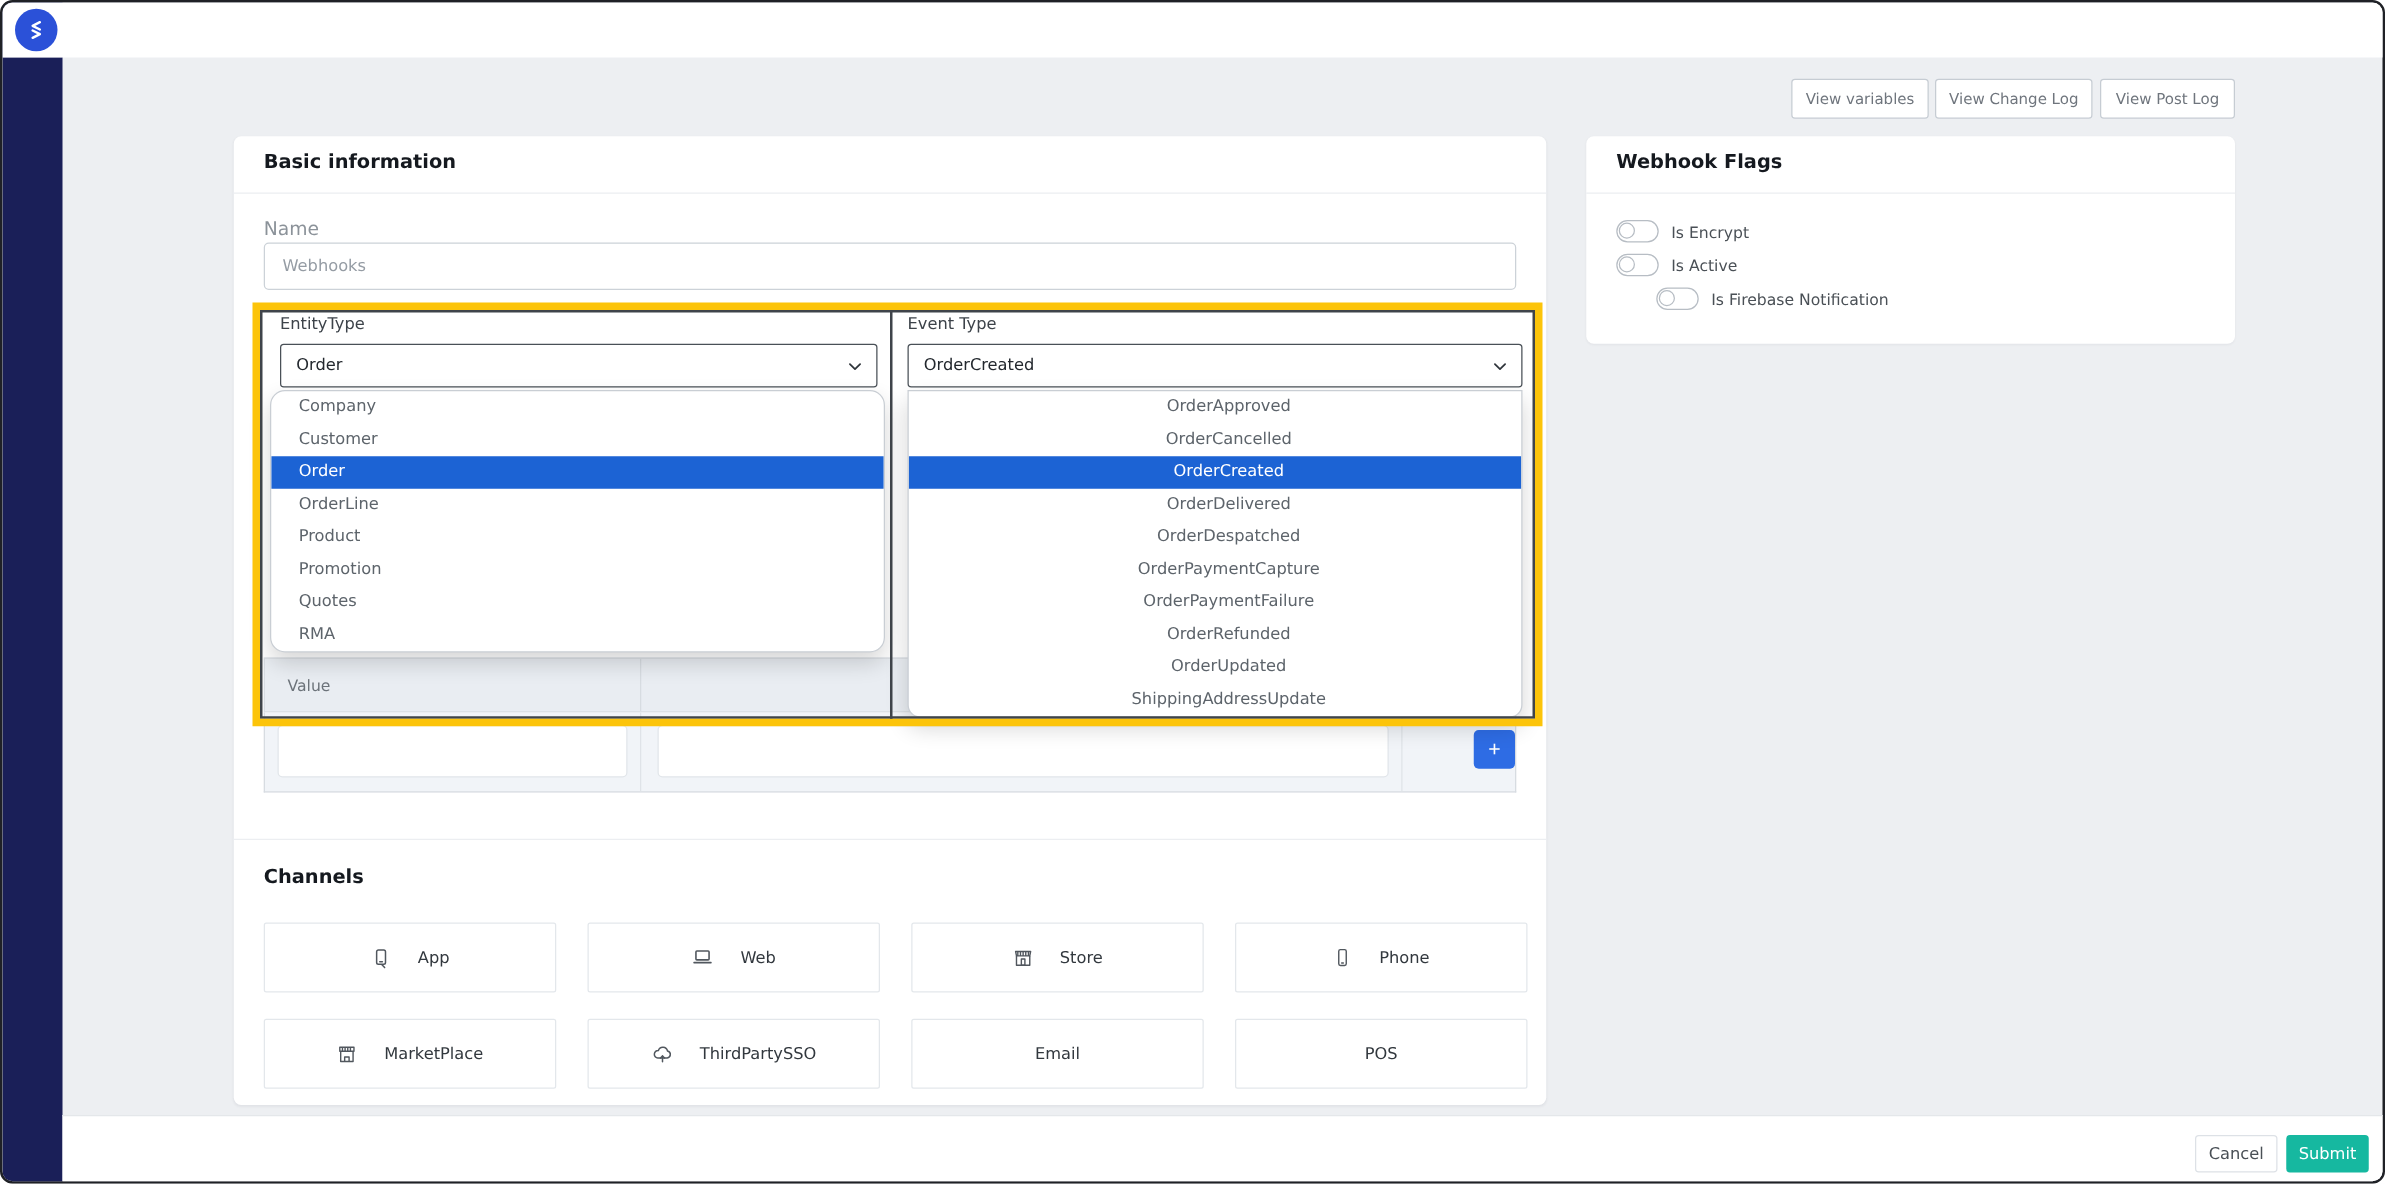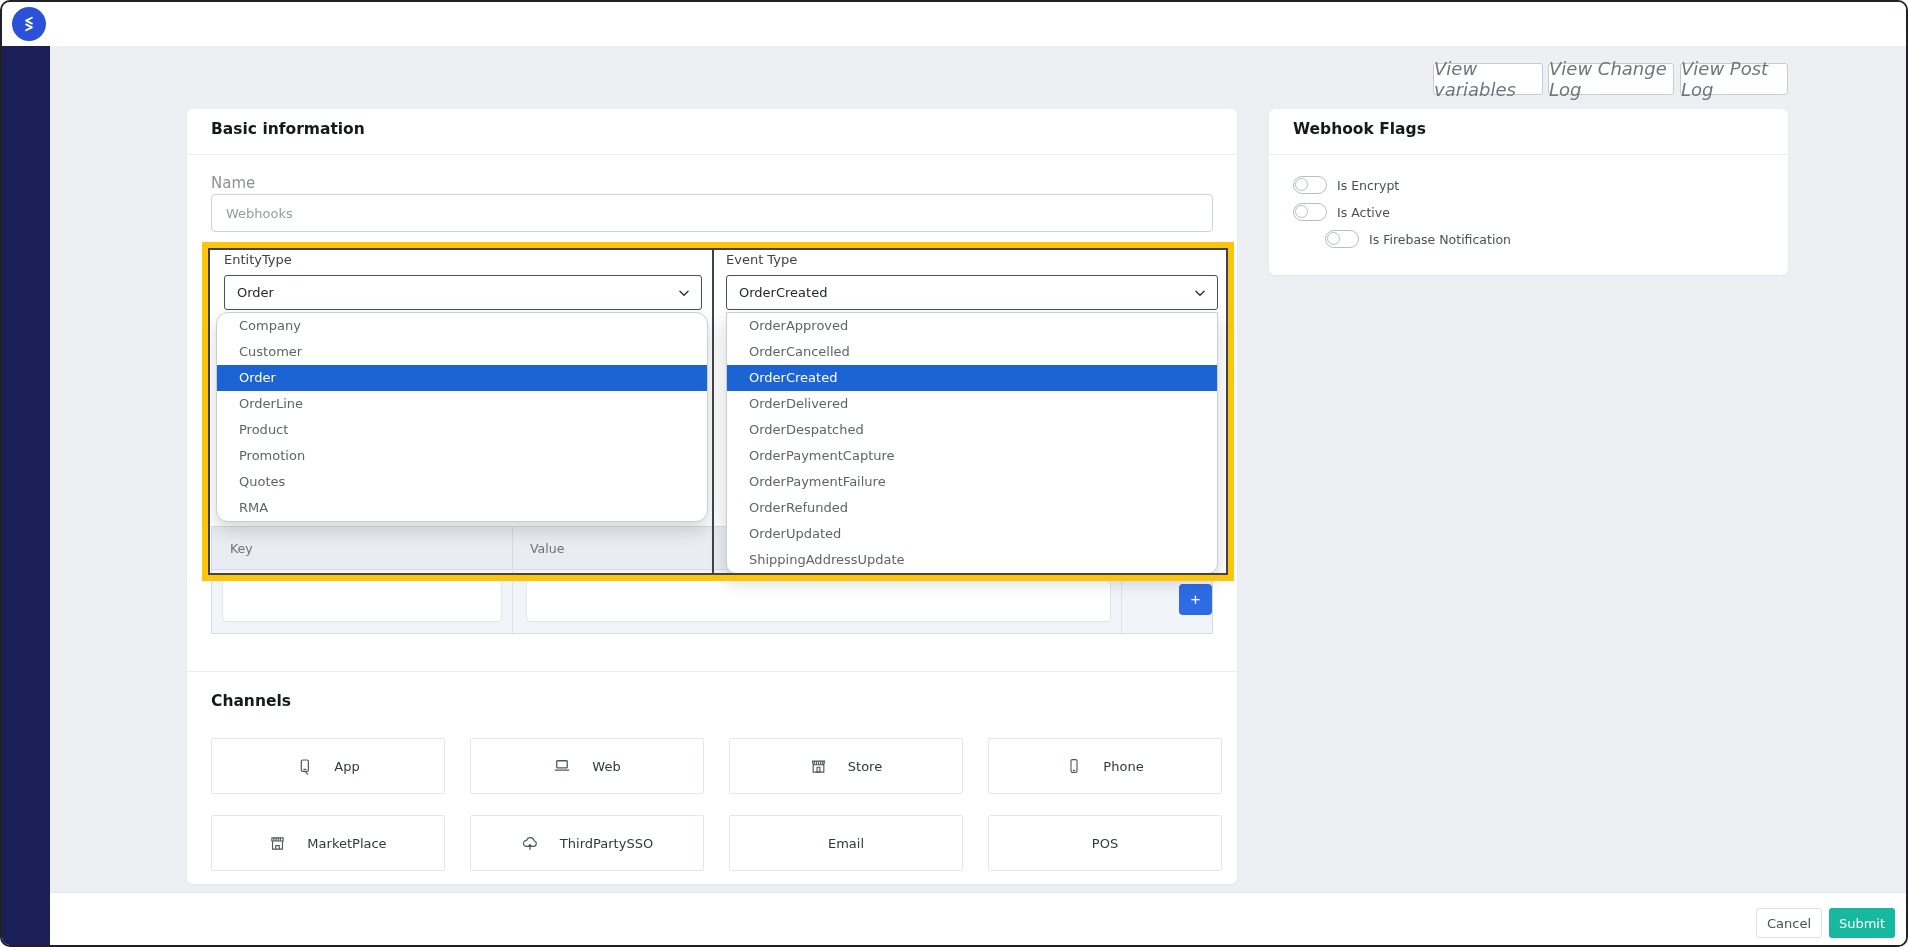--- a/index.html
+++ b/index.html
@@ -18,21 +18,21 @@
   .crumb-a{color:#5f6570;font-size:13.5px;}
   .crumb-b{color:#b9bfc5;font-size:13.5px;}
   .avatar{left:1853px;top:6px;width:33px;height:33px;border-radius:50%;background:#e8ebee;display:flex;align-items:center;justify-content:center;font-size:11px;font-weight:bold;color:#2f353b;cursor:pointer;}
 
   
   .sidebar{left:0;top:44px;width:48px;height:903px;background:#1a1f58;z-index:15;}
   .snav{position:absolute;left:14px;width:20px;height:20px;cursor:pointer;}
   .snav svg{display:block;}
 
   
-  .tbtn{top:61px;height:32px;background:#fff;border:1px solid #c6ccd3;border-radius:3px;color:#6f757d;font-size:18px;display:flex;align-items:center;justify-content:center;cursor:pointer;font-style:italic;}
+  .tbtn{top:61px;height:32px;background:#fff;border:1px solid #c6ccd3;border-radius:3px;color:#6f757d;font-size:12px;display:flex;align-items:center;justify-content:center;cursor:pointer;}
 
   
   .card{background:#fff;border-radius:6px;box-shadow:0 1px 2px rgba(16,24,40,.05);}
   .card-title{font-size:15.5px;font-weight:bold;color:#15191f;}
   .hdiv{height:1px;background:#eceef1;}
 
   
   .field-label{font-size:15px;color:#8b9299;}
   .col-label{font-size:13px;color:#3d434a;font-weight:500;}
   .text-input{border:1px solid #ccd2d8;border-radius:4px;background:#fff;font-size:13px;color:#959ca4;padding:0 14px;outline:none;font-family:inherit;}
@@ -201,21 +201,20 @@
 
   <div class="abs col-label" style="left:724px;top:250px;">Event Type</div>
   <div class="abs selectbox" style="left:724px;top:273px;width:492px;height:35px;">
     <span>OrderCreated</span>
     <svg class="chev" width="14" height="14" viewBox="0 0 24 24" fill="none" stroke="#2f353b" stroke-width="2.4" stroke-linecap="round" stroke-linejoin="round">
         <path d="M5 9l7 7 7-7"></path>
       </svg>
   </div>
 
   <div class="abs kv-head">
-    <div class="cell" style="width:300px;">Key</div>
     <div class="cell">Value</div>
     <div class="vline" style="left:300px;"></div>
     <div class="vline" style="left:909px;"></div>
   </div>
   <div class="abs kv-body">
     <div class="vline" style="left:300px;background:#dfe3e8;"></div>
     <div class="vline" style="left:909px;background:#dfe3e8;"></div>
     <input class="kv-input" style="left: 10px; top: 10px; width: 280px; height: 42px;" value="">
     <input class="kv-input" style="left: 314px; top: 10px; width: 585px; height: 42px;" value="">
     <button class="plus-btn">+</button>
@@ -225,21 +224,21 @@
     <div class="opt">Company</div>
     <div class="opt">Customer</div>
     <div class="opt sel">Order</div>
     <div class="opt">OrderLine</div>
     <div class="opt">Product</div>
     <div class="opt">Promotion</div>
     <div class="opt">Quotes</div>
     <div class="opt">RMA</div>
   </div>
 
-  <div class="abs panel" style="left:724px;top:310px;width:492px;">
+  <div class="abs panel" style="left:724px;top:310px;width:492px;text-align:center;">
     <div class="opt">OrderApproved</div>
     <div class="opt">OrderCancelled</div>
     <div class="opt sel">OrderCreated</div>
     <div class="opt">OrderDelivered</div>
     <div class="opt">OrderDespatched</div>
     <div class="opt">OrderPaymentCapture</div>
     <div class="opt">OrderPaymentFailure</div>
     <div class="opt">OrderRefunded</div>
     <div class="opt">OrderUpdated</div>
     <div class="opt">ShippingAddressUpdate</div>

